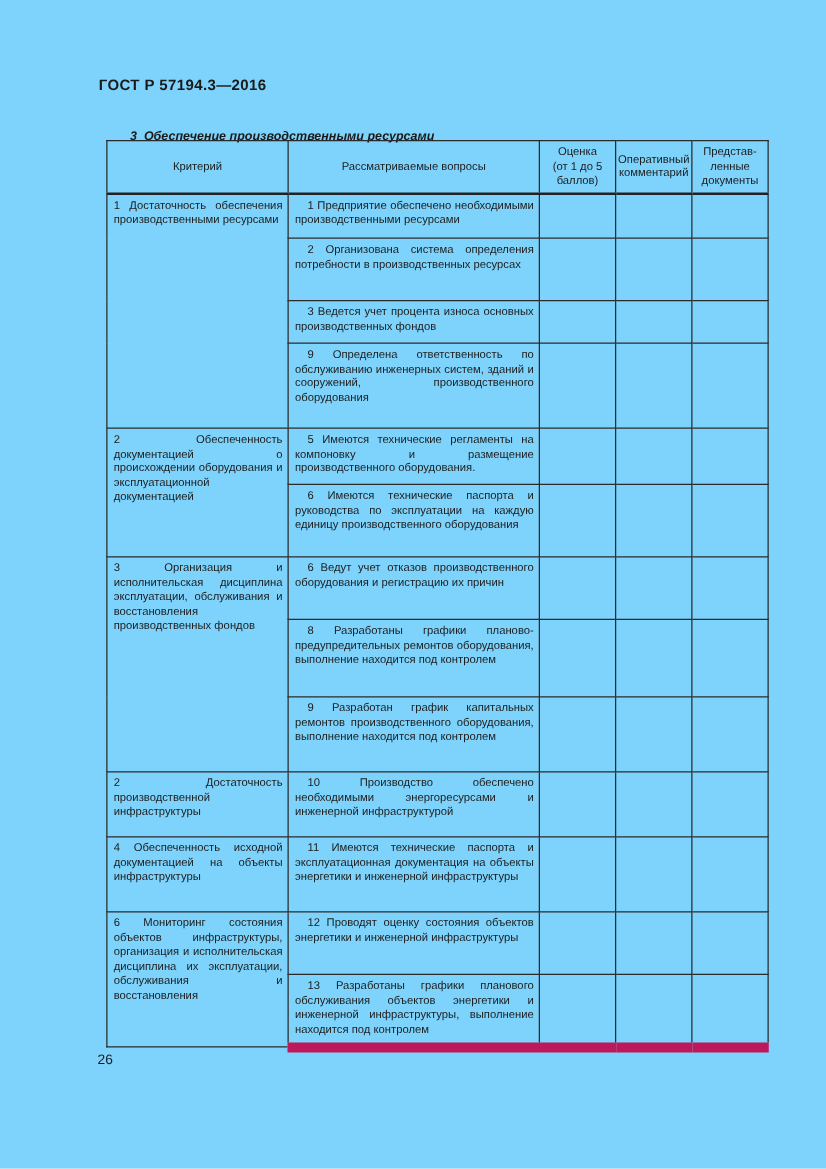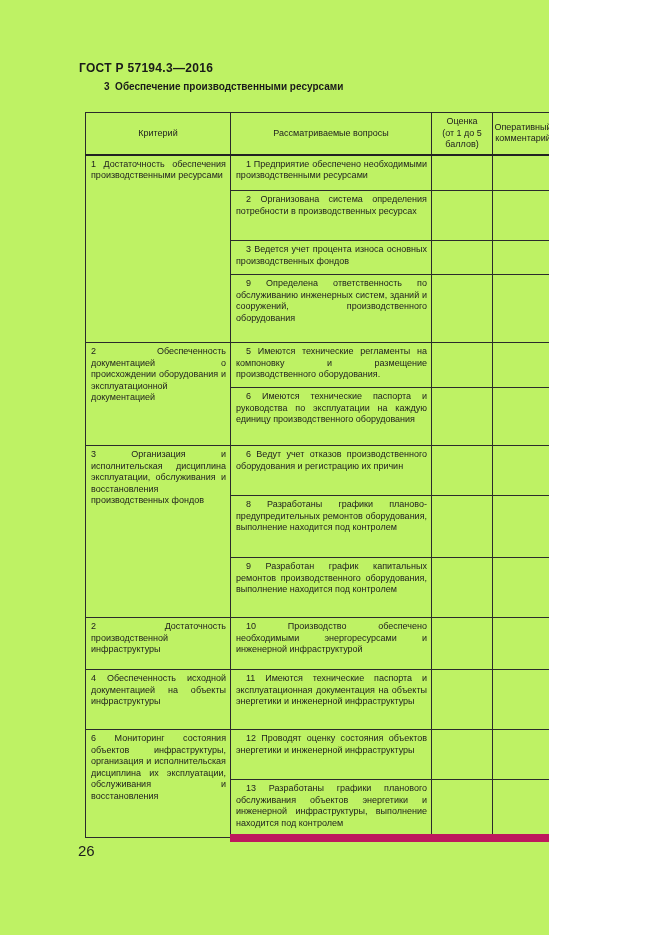--- a/index.html
+++ b/index.html
@@ -1,41 +1,42 @@
 <!DOCTYPE html>
 <html lang="ru"><head>
 <meta charset="utf-8">
 <style>
   html, body { margin: 0; padding: 0; background: #ffffff; }
   .page {
     position: relative;
-    width: 549px;
+    width: 661px;
     height: 935px;
-    background: #bef264;
+    background: #7dd3fc;
     font-family: "Liberation Sans", "DejaVu Sans", sans-serif;
     color: #1d1d1d;
     overflow: hidden;
   }
   .doc-number {
     position: absolute;
     left: 79px;
     top: 61px;
     font-size: 12px;
     font-weight: bold;
     letter-spacing: 0.3px;
     color: #1a1a1a;
   }
   .section-title {
     position: absolute;
     left: 104px;
-    top: 81px;
+    top: 104px;
     font-size: 10px;
     font-weight: bold;
     white-space: pre-wrap;
     color: #1a1a1a;
+    font-style: italic;
   }
   table.assessment-table {
     position: absolute;
     left: 85px;
     top: 112px;
     width: 529px;
     border-collapse: collapse;
     table-layout: fixed;
   }
   .assessment-table th,
@@ -62,21 +63,21 @@
     text-align: justify;
   }
   td.question-cell {
     text-align: justify;
     text-indent: 10px;
   }
   .page-number {
     position: absolute;
     left: 78px;
     top: 842px;
-    font-size: 15px;
+    font-size: 11px;
     color: #1d1d1d;
   }
 </style>
 </head>
 <body>
 
 <div class="page">
 
   <div class="doc-number">ГОСТ Р 57194.3—2016</div>
 

